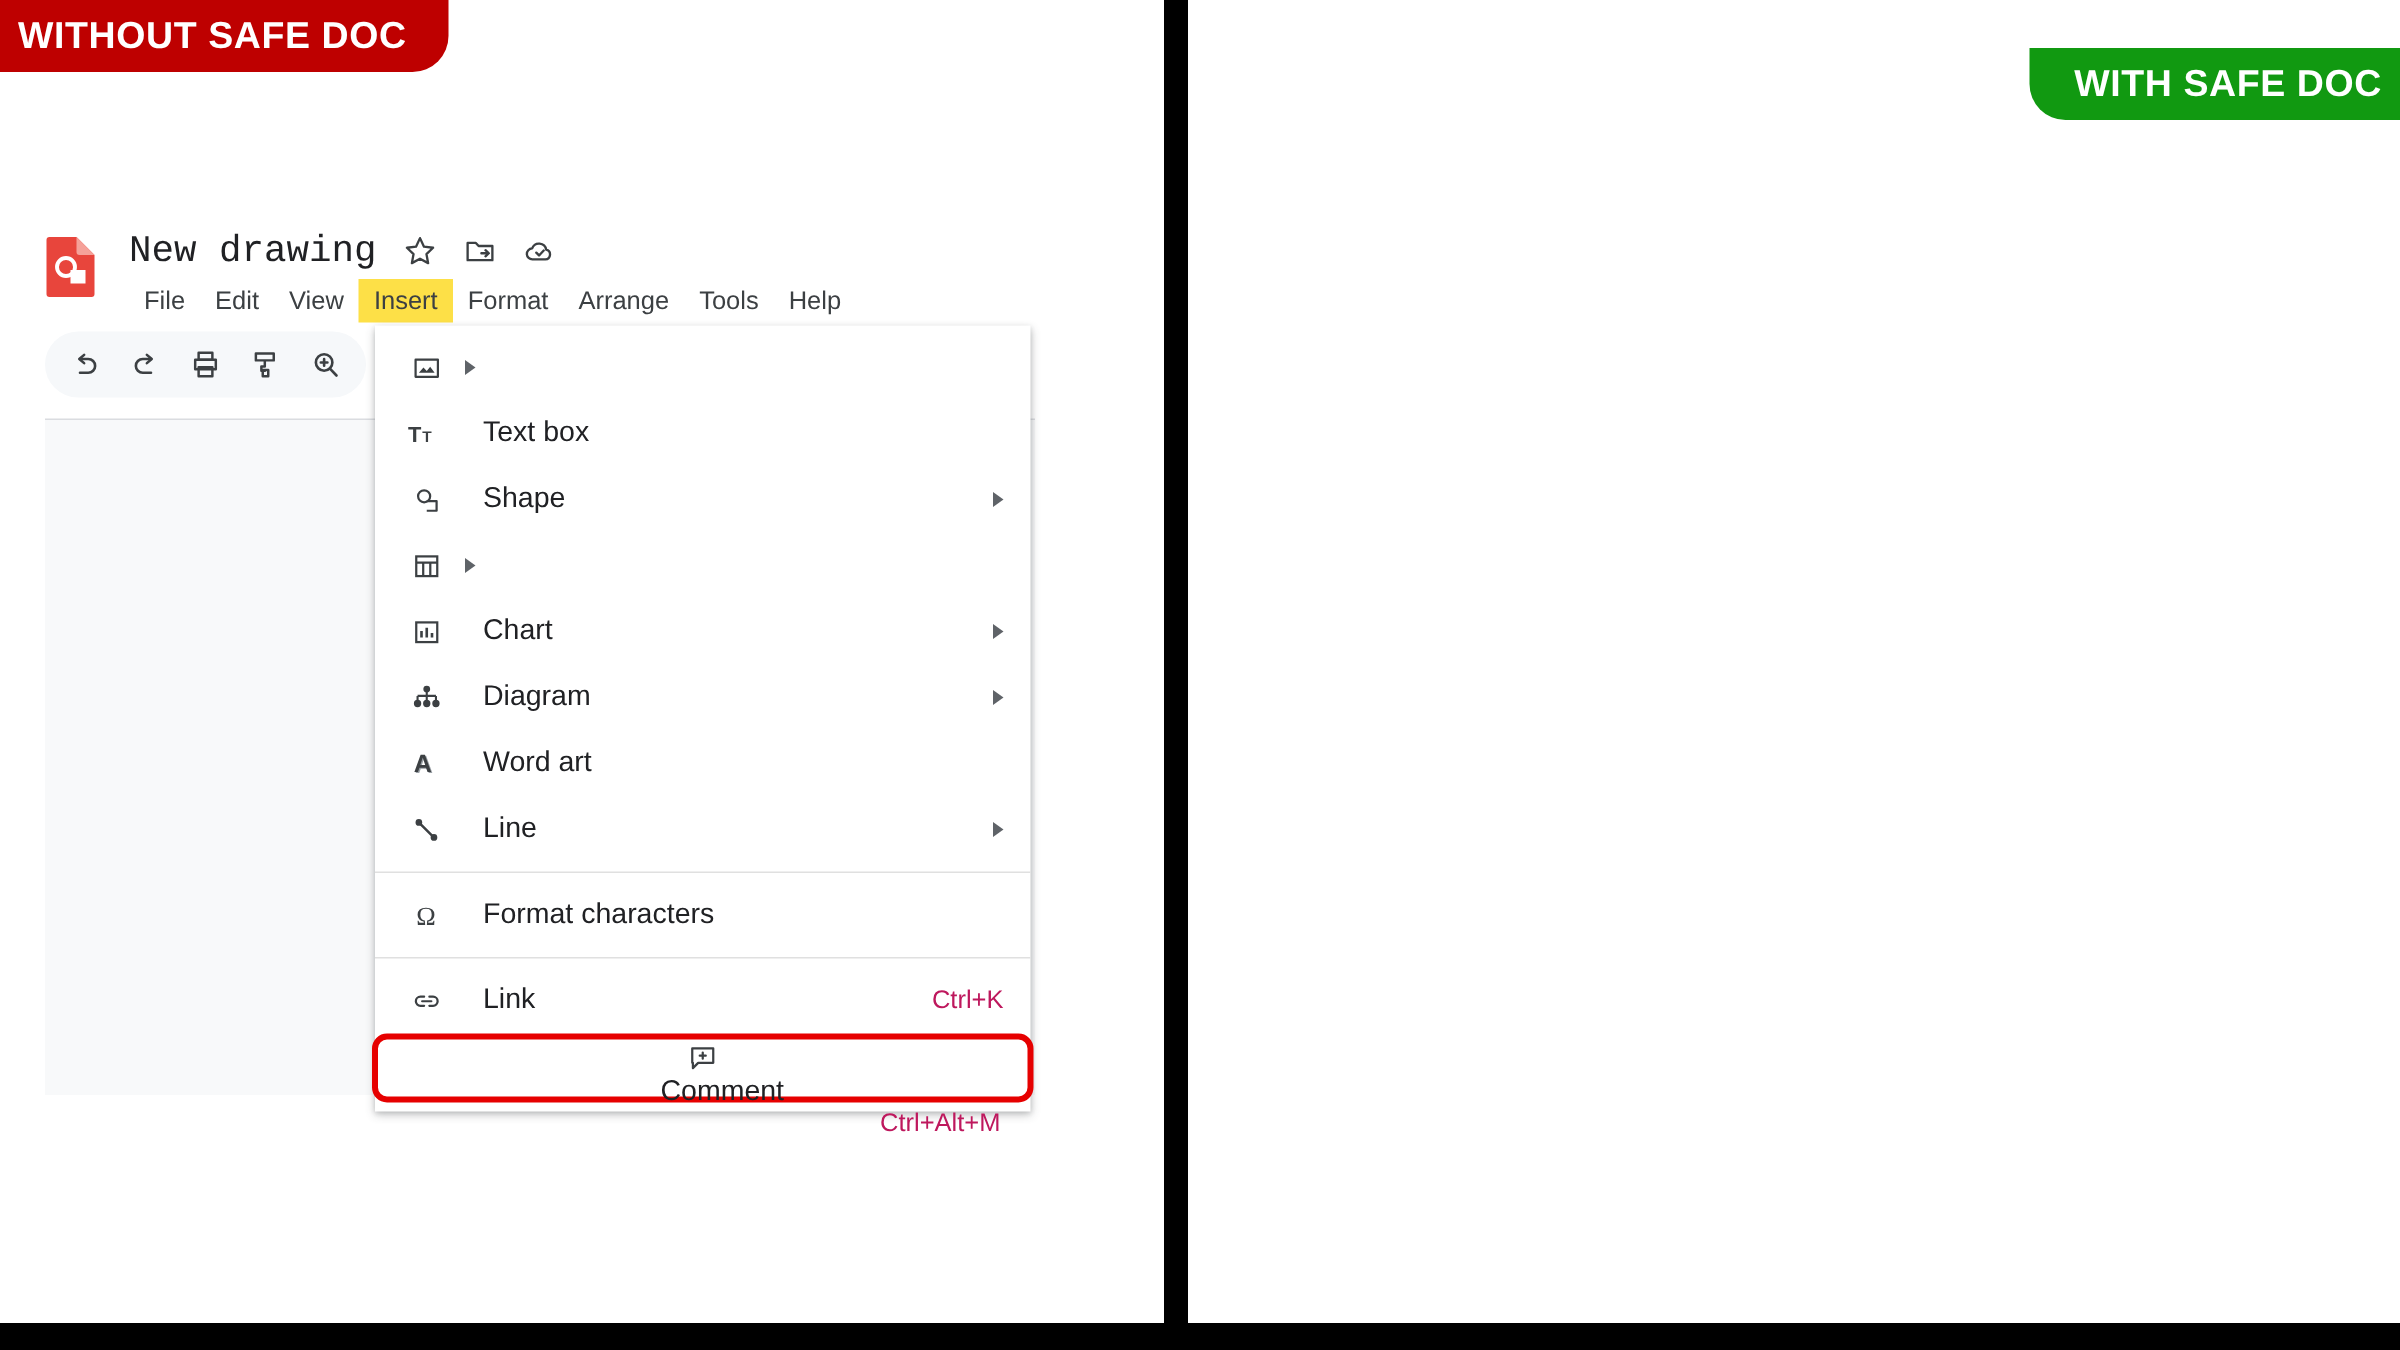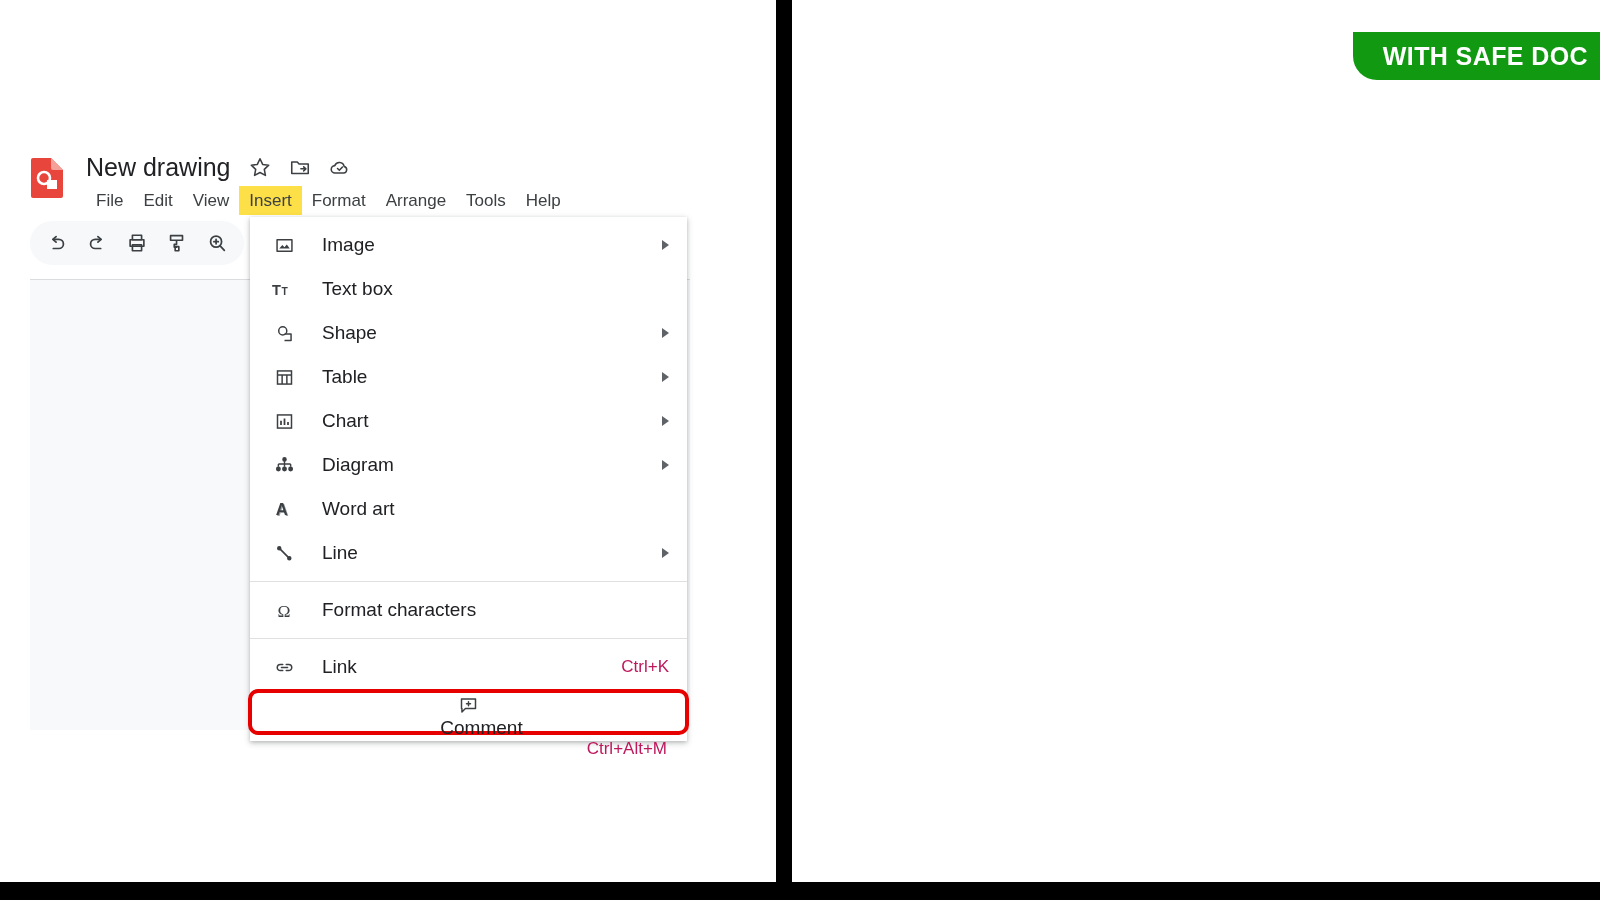--- a/index.html
+++ b/index.html
@@ -52,21 +52,21 @@
   .app-left  { left: 30px;  top: 152px; width: 660px; }
 
   .appbar { display: flex; align-items: flex-start; }
   .doc-icon {
     width: 36px; height: 42px; margin-top: 4px; flex: 0 0 auto;
     position: relative;
   }
   .doc-icon svg { display: block; }
 
   .appbar-main { margin-left: 20px; }
-  .title-row { display: flex; align-items: center; height: 30px; }
+  .title-row { display: flex; align-items: center; height: 30px; font-family: Liberation Mono, monospace; }
   .doc-title {
     font-size: 25px; color: #202124; font-weight: 400;
     line-height: 1; white-space: nowrap;
   }
   .title-icons { display: flex; align-items: center; margin-left: 18px; gap: 18px; }
   .title-icons .ticon { width: 22px; height: 22px; color: #3c4043; display: block; }
   .title-icons .ticon svg { display: block; }
 
   .menubar { display: flex; align-items: center; margin-top: 4px; }
   .menu-item {
@@ -229,21 +229,20 @@
 
     <div class="dropdown dd-left">
 
       <div class="dd-item">
         <span class="dd-icon">
           <svg width="21" height="21" viewBox="0 0 24 24" fill="none" stroke="currentColor" stroke-width="1.7" stroke-linejoin="round">
             <rect x="3.5" y="5.5" width="17" height="13"></rect>
               <path d="M6 15.5l3.5-4 2.5 2.6 2.6-3.2 3.4 4.6z" fill="currentColor" stroke="none"></path>
           </svg>
         </span>
-        <span class="dd-label">Image</span>
         <span class="dd-arrow"></span>
       </div>
 
       <div class="dd-item">
         <span class="dd-icon">
           <svg width="24" height="21" viewBox="0 0 28 24" fill="currentColor">
             <text x="0" y="18" font-family="Liberation Sans, sans-serif" font-size="17" font-weight="600">T</text>
             <text x="11" y="18" font-family="Liberation Sans, sans-serif" font-size="12" font-weight="600">T</text>
           </svg>
         </span>
@@ -261,21 +260,20 @@
         <span class="dd-arrow"></span>
       </div>
 
       <div class="dd-item">
         <span class="dd-icon">
           <svg width="21" height="21" viewBox="0 0 24 24" fill="none" stroke="currentColor" stroke-width="1.7">
             <rect x="4" y="4.5" width="16" height="15"></rect>
               <path d="M4 9.2h16M9.3 9.2V19.5M14.7 9.2V19.5"></path>
           </svg>
         </span>
-        <span class="dd-label">Table</span>
         <span class="dd-arrow"></span>
       </div>
 
       <div class="dd-item">
         <span class="dd-icon">
           <svg width="21" height="21" viewBox="0 0 24 24" fill="none" stroke="currentColor" stroke-width="1.7">
             <rect x="4" y="4.5" width="16" height="15"></rect>
             <path d="M8 16V11M12 16V8.5M16 16v-3.5" stroke-width="2"></path>
           </svg>
         </span>
@@ -347,20 +345,23 @@
           <svg width="21" height="21" viewBox="0 0 24 24" fill="none" stroke="currentColor" stroke-width="1.7" stroke-linejoin="round">
             <path d="M4 4.5h16v11H8.5L4.5 19.5V15.5H4z"></path>
             <path d="M12 7.7v4.6M9.7 10h4.6" stroke-linecap="round"></path>
           </svg>
         </span>
         <span class="dd-label">Comment</span>
         <span class="dd-accel">Ctrl+Alt+M</span>
       </div>
     </div>
 
+    <div class="banner banner-left">
+      <span>WITHOUT SAFE DOC</span>
+    </div>
   </div>
 
   <div class="center-divider"></div>
 
   <div class="panel panel-right">
 
     <div class="banner banner-right">
       <span>WITH SAFE DOC</span>
     </div>
   </div>

